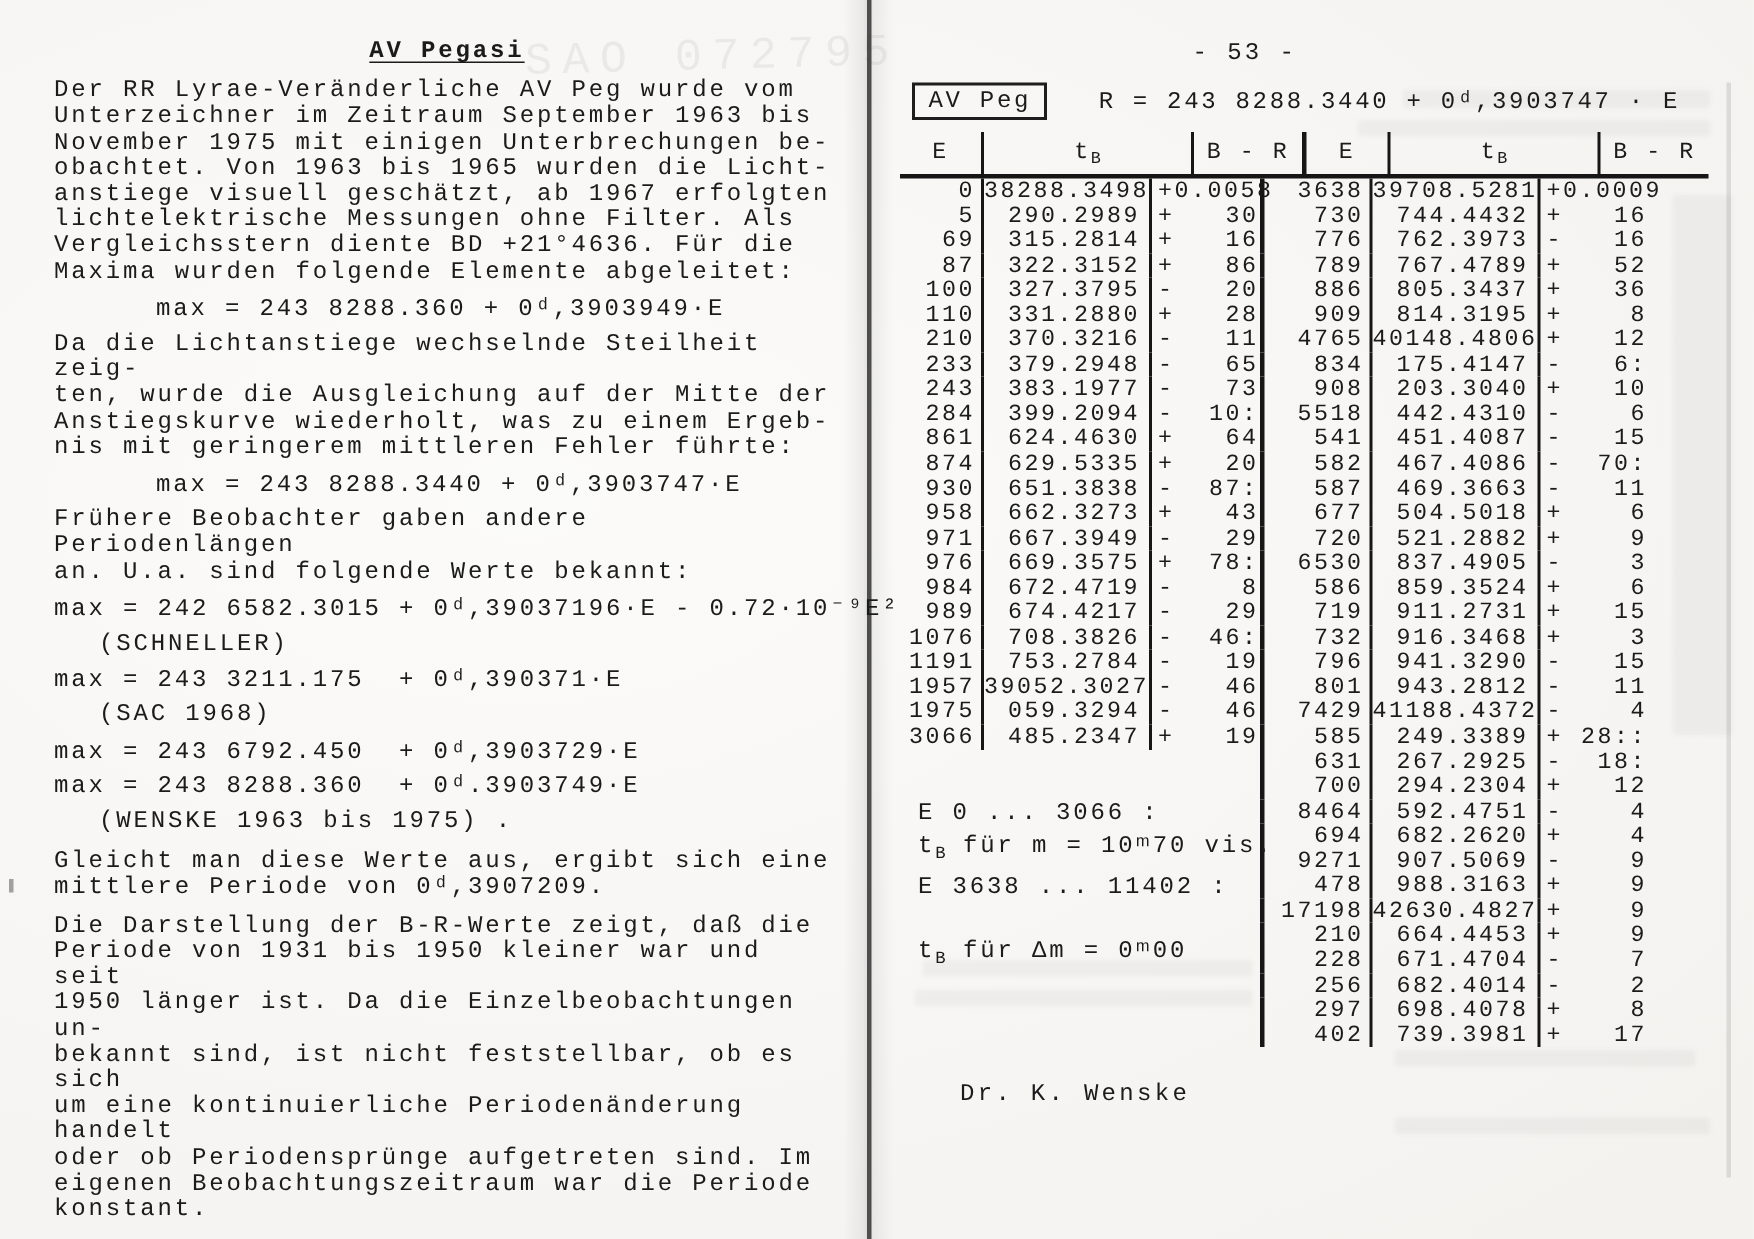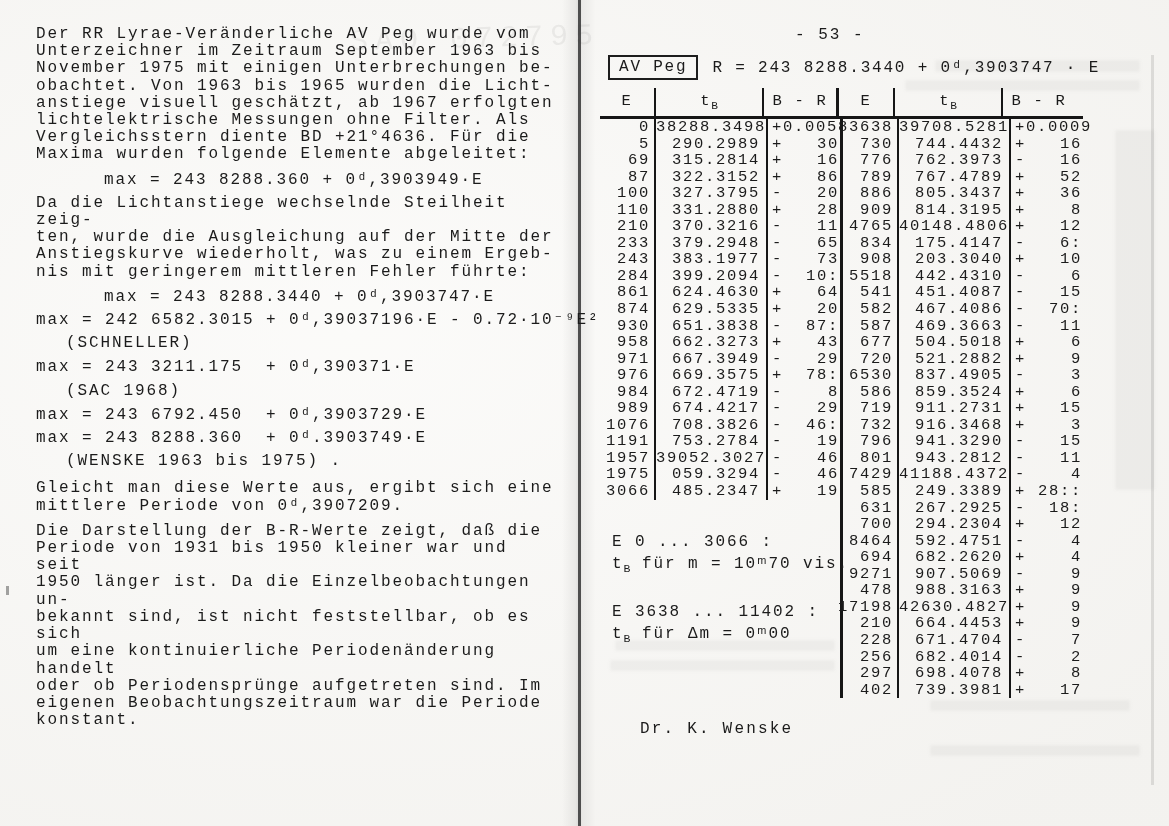--- a/index.html
+++ b/index.html
@@ -27,43 +27,43 @@
   .p52 .title{text-align:center;margin-bottom:9px;text-decoration:underline;text-underline-offset:3px;font-weight:bold;}
   .para{white-space:pre-line;margin:0 0 8px 0;}
   .formula{white-space:pre;margin:5px 0 6px 68px;}
   .formula-block{white-space:pre;margin:4px 0 6px 0;}
   .formula-src{white-space:pre;margin:0 0 7px 30px;}
   .watermark{position:absolute;left:350px;top:22px;font-size:30px;letter-spacing:7px;
     color:rgba(60,60,60,0.07);transform:rotate(-1.5deg);white-space:nowrap;}
 
   
   .p53-no{position:absolute;left:795px;top:26px;font-size:16px;letter-spacing:2px;font-family:Liberation Mono, monospace;}
-  .headline{position:absolute;left:608px;top:55px;font-size:16px;letter-spacing:1.8px;display:flex;align-items:center;}
+  .headline{position:absolute;left:608px;top:55px;font-size:16px;letter-spacing:1.8px;display:flex;align-items:center;gap:20px;}
   .starbox{border:2px solid #1d1d1d;padding:1px 9px 2px 9px;margin-right:14px;white-space:nowrap;}
   .ephem{white-space:pre;}
 
   
   .t53{position:absolute;left:600px;top:88px;font-size:15.5px;letter-spacing:1.7px;}
   .thead{display:flex;border-bottom:3px solid #161616;}
   .hhalf{display:flex;}
   .hcell{height:28px;line-height:26px;text-align:center;box-sizing:border-box;}
   .h-e{width:56px;border-right:2px solid #161616;}
-  .h-tb{width:108px;border-right:2px solid #161616;}
+  .h-tb{width:140px;border-right:2px solid #161616;}
   .h-br{width:72px;}
   .hhalf.second .h-e{border-left:3px solid #161616;width:59px;}
   sub{font-size:0.72em;vertical-align:-0.35em;letter-spacing:0;}
   .tbody{display:flex;align-items:flex-start;}
   .half{display:flex;flex-direction:column;}
   .trow{display:flex;height:16.55px;line-height:16.55px;}
   .c-e{width:56px;display:flex;justify-content:flex-end;box-sizing:border-box;
        border-right:2px solid #161616;padding-right:4px;white-space:nowrap;}
   .c-tb{width:112px;text-align:right;box-sizing:border-box;border-right:2px solid #161616;padding-right:6px;white-space:nowrap;}
   .c-br{width:72px;display:flex;justify-content:space-between;box-sizing:border-box;padding:0 1px 0 4px;white-space:nowrap;}
   .c-br i,.c-br b{font-style:normal;font-weight:normal;}
-  .half.second .c-e{border-left:3px solid #161616;width:59px;}
+  .half.second .c-e{border-left:3px solid #161616;width:75px;}
 
   .note{position:absolute;font-size:16px;letter-spacing:1.9px;white-space:pre;}
   .signature{position:absolute;left:640px;top:720px;font-size:16px;letter-spacing:2.2px;}
 
   
   .bleed{position:absolute;background:rgba(70,70,70,0.05);filter:blur(1.5px);border-radius:2px;pointer-events:none;}
 </style>
 </head>
 <body>
 
@@ -77,37 +77,40 @@
 <div class="bleed" style="left:905px;top:80px;width:235px;height:11px;"></div>
 <div class="bleed" style="left:1115px;top:130px;width:40px;height:360px;"></div>
 <div class="bleed" style="left:615px;top:640px;width:220px;height:11px;"></div>
 <div class="bleed" style="left:610px;top:660px;width:225px;height:11px;"></div>
 <div class="bleed" style="left:930px;top:700px;width:200px;height:11px;"></div>
 <div class="bleed" style="left:930px;top:745px;width:210px;height:11px;"></div>
 
 <div class="watermark">SAO 072795</div>
 
 <div class="p52">
+  <div class="title">AV Pegasi</div>
 
   <p class="para">Der RR Lyrae-Veränderliche AV Peg wurde vom
 Unterzeichner im Zeitraum September 1963 bis
 November 1975 mit einigen Unterbrechungen be-
 obachtet. Von 1963 bis 1965 wurden die Licht-
 anstiege visuell geschätzt, ab 1967 erfolgten
 lichtelektrische Messungen ohne Filter. Als
 Vergleichsstern diente BD +21°4636. Für die
 Maxima wurden folgende Elemente abgeleitet:</p>
   <div class="formula">max = 243 8288.360 + 0ᵈ,3903949·E</div>
 
   <p class="para">Da die Lichtanstiege wechselnde Steilheit zeig-
 ten, wurde die Ausgleichung auf der Mitte der
 Anstiegskurve wiederholt, was zu einem Ergeb-
 nis mit geringerem mittleren Fehler führte:</p>
   <div class="formula">max = 243 8288.3440 + 0ᵈ,3903747·E</div>
 
+  <p class="para">Frühere Beobachter gaben andere Periodenlängen
+an. U.a. sind folgende Werte bekannt:</p>
 
   <div class="formula-block">max = 242 6582.3015 + 0ᵈ,39037196·E - 0.72·10⁻⁹E²</div>
   <div class="formula-src">(SCHNELLER)</div>
 
   <div class="formula-block">max = 243 3211.175  + 0ᵈ,390371·E</div>
   <div class="formula-src">(SAC 1968)</div>
 
   <div class="formula-block">max = 243 6792.450  + 0ᵈ,3903729·E</div>
 
   <div class="formula-block">max = 243 8288.360  + 0ᵈ.3903749·E</div>
@@ -613,16 +616,16 @@
             <b>17</b>
           </span>
         </div>
       </div>
   </div>
 </div>
 
 <div class="note" style="left:612px;top:533px;">E 0 ... 3066 :</div>
 <div class="note" style="left:612px;top:555px;"><span>t</span><sub>B</sub><span> für m = 10ᵐ70 vis.</span></div>
 
-<div class="note" style="left:612px;top:603px;">E 3638 ... 11402 :</div>
+<div class="note" style="left:612px;top:582px;">E 3638 ... 11402 :</div>
 <div class="note" style="left:612px;top:625px;"><span>t</span><sub>B</sub><span> für Δm = 0ᵐ00</span></div>
 
 <div class="signature">Dr. K. Wenske</div>
 
 </body></html>

